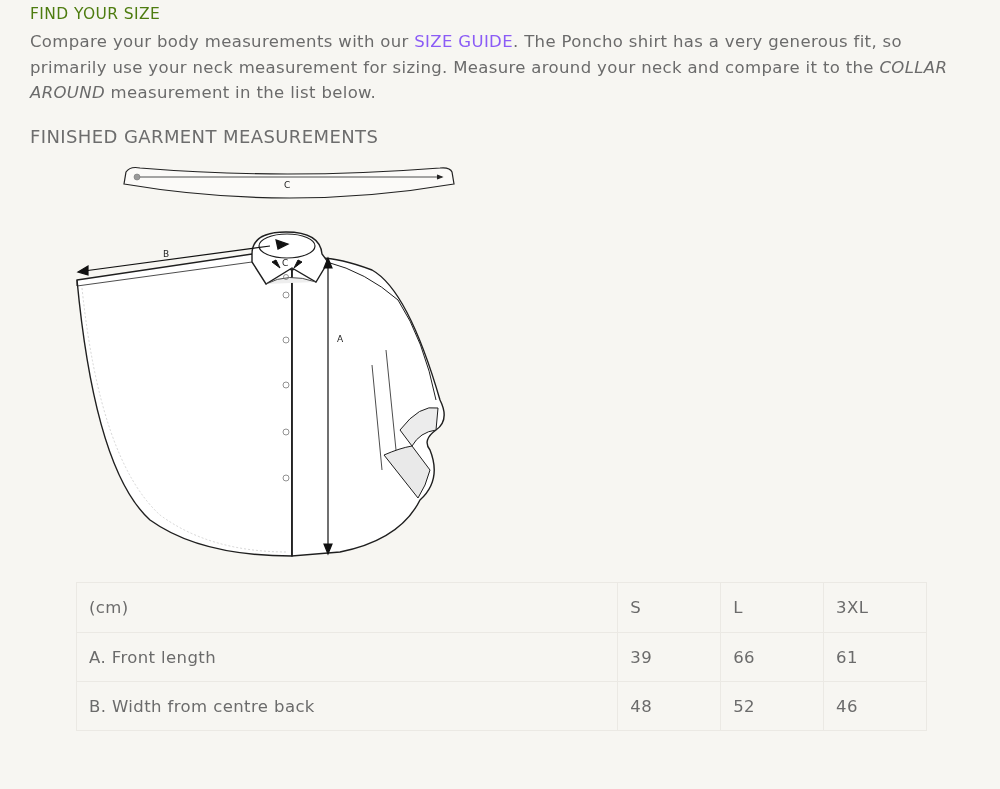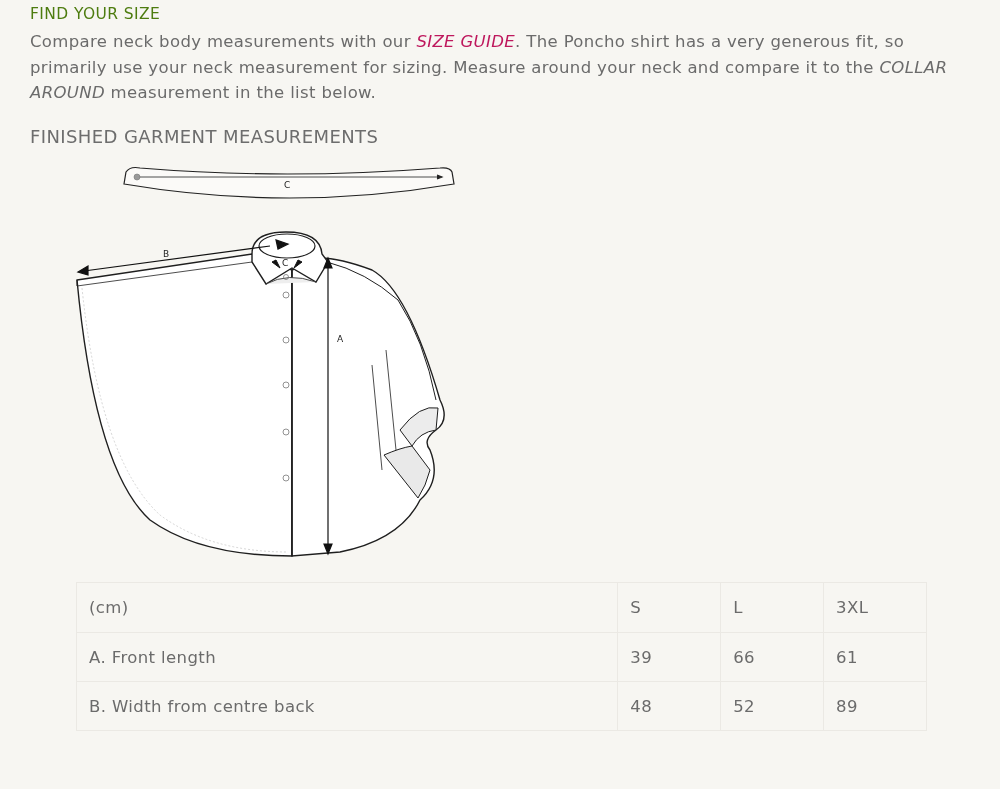--- a/index.html
+++ b/index.html
@@ -11,21 +11,21 @@
     position: relative;
   }
   .heading {
     position: absolute; left: 30px; top: 5px;
     font-size: 15.5px; letter-spacing: 0.4px; color: #4d7c0f;
   }
   .intro {
     position: absolute; left: 30px; top: 29px; width: 950px;
     font-size: 16.5px; line-height: 25.5px; letter-spacing: 0.35px; color: #6b6b6b;
   }
-  .intro .strong { color: #be185d; font-style: italic; }
+  .intro .strong { color: #8b5cf6; }
   .intro em { font-style: italic; }
   .subheading {
     position: absolute; left: 30px; top: 126px;
     font-size: 18px; letter-spacing: 0.4px; color: #6d6d6d;
   }
   .illustration { position: absolute; left: 60px; top: 160px; width: 420px; height: 410px; }
   .illustration svg { width: 420px; height: 410px; display: block; }
   table.sizes {
     position: absolute; left: 76px; top: 582px;
     border-collapse: collapse; width: 851px;
@@ -36,21 +36,21 @@
     height: 49px; padding: 0 12px; box-sizing: border-box;
   }
   table.sizes th { height: 50px; }
   col.c0 { width: 542px; } col.c1 { width: 103px; } col.c2 { width: 103px; } col.c3 { width: 103px; }
 </style>
 </head>
 <body>
 
 <div class="heading">FIND YOUR SIZE</div>
 
-<p class="intro" style="margin:0;"><span>Compare neck body measurements with our </span><span class="strong">SIZE GUIDE</span><span>. The Poncho shirt has a very generous fit, so primarily use your neck measurement for sizing. Measure around your neck and compare it to the </span><em>COLLAR AROUND</em><span> measurement in the list below.</span></p>
+<p class="intro" style="margin:0;"><span>Compare your body measurements with our </span><span class="strong">SIZE GUIDE</span><span>. The Poncho shirt has a very generous fit, so primarily use your neck measurement for sizing. Measure around your neck and compare it to the </span><em>COLLAR AROUND</em><span> measurement in the list below.</span></p>
 
 <div class="subheading">FINISHED GARMENT MEASUREMENTS</div>
 
 <div class="illustration">
   <svg viewBox="60 160 420 410" xmlns="http://www.w3.org/2000/svg">
 
     <g fill="none" stroke="#222" stroke-width="1.2">
       <path d="M126 172 Q130 166 140 168 Q285 180 440 168 Q450 167 452 172 L454 184 Q290 212 124 184 Z" fill="#fbfaf8"></path>
       <line x1="137" y1="177" x2="440" y2="177" stroke-width="0.8"></line>
       <circle cx="137" cy="177" r="3" fill="#999" stroke="#777" stroke-width="0.6"></circle>
@@ -129,16 +129,16 @@
     <tr>
       <td>A. Front length</td>
       <td>39</td>
       <td>66</td>
       <td>61</td>
     </tr>
     <tr>
       <td>B. Width from centre back</td>
       <td>48</td>
       <td>52</td>
-      <td>89</td>
+      <td>46</td>
     </tr>
   </tbody>
 </table>
 
 </body></html>

